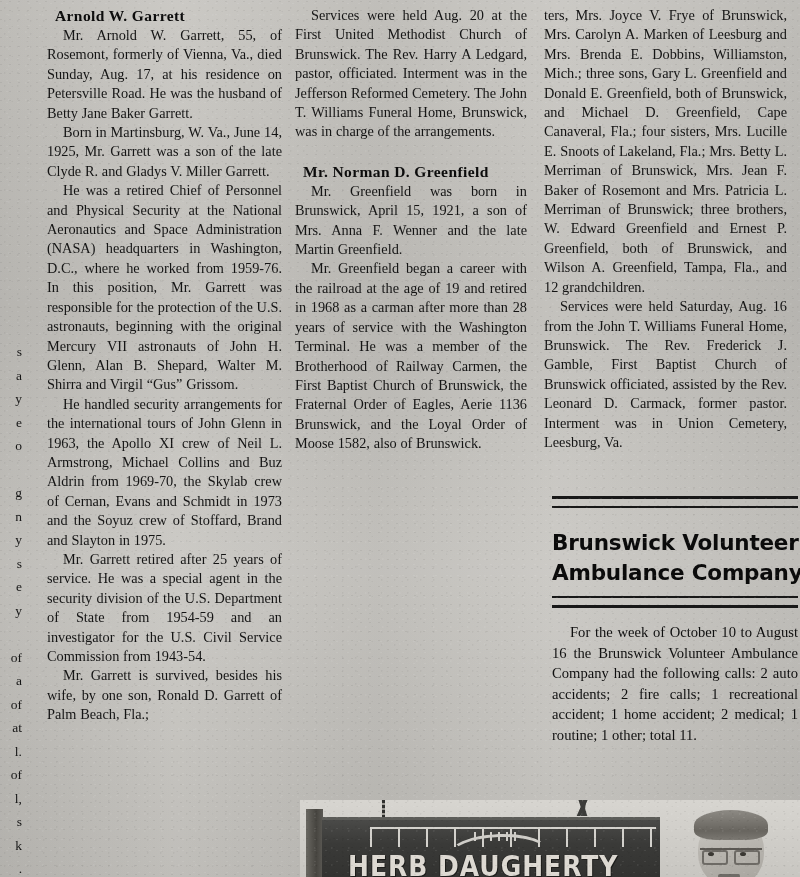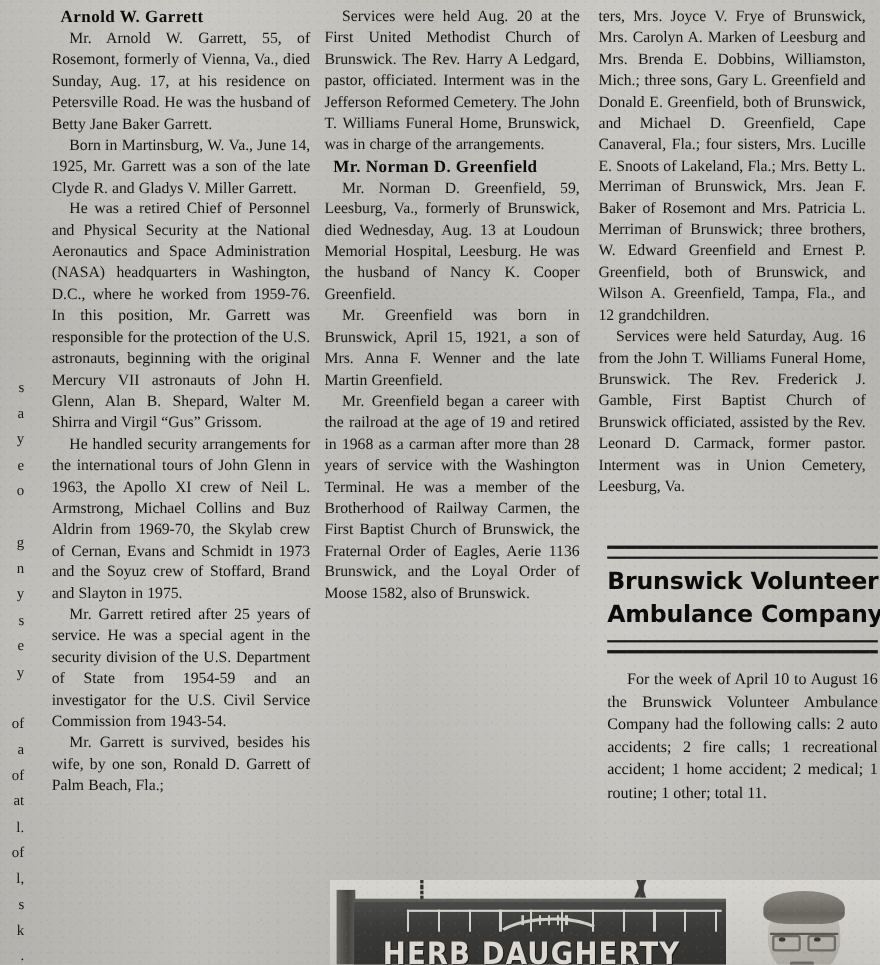--- a/index.html
+++ b/index.html
@@ -97,21 +97,21 @@
     border-top: 2px solid #181818;
     border-bottom: 3px solid #181818;
   }
   .amb-title {
     font-family: "DejaVu Sans", "Liberation Sans", sans-serif;
     font-weight: bold;
     font-size: 21.5px;
     line-height: 30px;
     letter-spacing: -0.2px;
     color: #0b0b0b;
-    padding: 6px 0 8px 0;
+    padding: 20px 0 8px 0;
   }
   .amb-title div { white-space: nowrap; }
   p.amb-body {
     margin: 14px 0 0 0;
     font-size: 14.6px;
     line-height: 20.5px;
     text-align: justify;
     text-indent: 18px;
     color: #0f0f0f;
     font-family: "Liberation Serif", "DejaVu Serif", serif;
@@ -305,39 +305,38 @@
     <p class="body">Mr. Arnold W. Garrett, 55, of Rosemont, formerly of Vienna, Va., died Sunday, Aug. 17, at his residence on Petersville Road. He was the husband of Betty Jane Baker Garrett.</p>
     <p class="body">Born in Martinsburg, W. Va., June 14, 1925, Mr. Garrett was a son of the late Clyde R. and Gladys V. Miller Garrett.</p>
     <p class="body">He was a retired Chief of Personnel and Physical Security at the National Aeronautics and Space Administration (NASA) headquarters in Washington, D.C., where he worked from 1959-76. In this position, Mr. Garrett was responsible for the protection of the U.S. astronauts, beginning with the original Mercury VII astronauts of John H. Glenn, Alan B. Shepard, Walter M. Shirra and Virgil “Gus” Grissom.</p>
     <p class="body">He handled security arrangements for the international tours of John Glenn in 1963, the Apollo XI crew of Neil L. Armstrong, Michael Collins and Buz Aldrin from 1969-70, the Skylab crew of Cernan, Evans and Schmidt in 1973 and the Soyuz crew of Stoffard, Brand and Slayton in 1975.</p>
     <p class="body">Mr. Garrett retired after 25 years of service. He was a special agent in the security division of the U.S. Department of State from 1954-59 and an investigator for the U.S. Civil Service Commission from 1943-54.</p>
     <p class="body">Mr. Garrett is survived, besides his wife, by one son, Ronald D. Garrett of Palm Beach, Fla.;</p>
   </div>
 
   <div class="col col2">
     <p class="body">Services were held Aug. 20 at the First United Methodist Church of Brunswick. The Rev. Harry A Ledgard, pastor, officiated. Interment was in the Jefferson Reformed Cemetery. The John T. Williams Funeral Home, Brunswick, was in charge of the arrangements.</p>
-    <div class="obit-head" style="">Mr. Norman D. Greenfield</div>
-    <p class="body">Mr. Norman D. Greenfield, 59, Leesburg, Va., formerly of Brunswick, died Wednesday, Aug. 13 at Loudoun Memorial Hospital, Leesburg. He was the husband of Nancy K. Cooper Greenfield.</p>
+    <div class="obit-head" style="margin-top:20px">Mr. Norman D. Greenfield</div>
     <p class="body">Mr. Greenfield was born in Brunswick, April 15, 1921, a son of Mrs. Anna F. Wenner and the late Martin Greenfield.</p>
     <p class="body">Mr. Greenfield began a career with the railroad at the age of 19 and retired in 1968 as a carman after more than 28 years of service with the Washington Terminal. He was a member of the Brotherhood of Railway Carmen, the First Baptist Church of Brunswick, the Fraternal Order of Eagles, Aerie 1136 Brunswick, and the Loyal Order of Moose 1582, also of Brunswick.</p>
   </div>
 
   <div class="col col3">
     <p class="body" style="text-indent:0">ters, Mrs. Joyce V. Frye of Brunswick, Mrs. Carolyn A. Marken of Leesburg and Mrs. Brenda E. Dobbins, Williamston, Mich.; three sons, Gary L. Greenfield and Donald E. Greenfield, both of Brunswick, and Michael D. Greenfield, Cape Canaveral, Fla.; four sisters, Mrs. Lucille E. Snoots of Lakeland, Fla.; Mrs. Betty L. Merriman of Brunswick, Mrs. Jean F. Baker of Rosemont and Mrs. Patricia L. Merriman of Brunswick; three brothers, W. Edward Greenfield and Ernest P. Greenfield, both of Brunswick, and Wilson A. Greenfield, Tampa, Fla., and 12 grandchildren.</p>
     <p class="body">Services were held Saturday, Aug. 16 from the John T. Williams Funeral Home, Brunswick. The Rev. Frederick J. Gamble, First Baptist Church of Brunswick officiated, assisted by the Rev. Leonard D. Carmack, former pastor. Interment was in Union Cemetery, Leesburg, Va.</p>
   </div>
 
   <div class="amb-block">
     <div class="rule-double"></div>
     <div class="amb-title">
       <div>Brunswick Volunteer</div>
       <div>Ambulance Company</div>
     </div>
     <div class="rule-double bottom"></div>
-    <p class="amb-body">For the week of April 10 to August 16 the Brunswick Volunteer Ambulance Company had the following calls: 2 auto accidents; 2 fire calls; 1 recreational accident; 1 home accident; 2 medical; 1 routine; 1 other; total 11.</p>
+    <p class="amb-body">For the week of October 10 to August 16 the Brunswick Volunteer Ambulance Company had the following calls: 2 auto accidents; 2 fire calls; 1 recreational accident; 1 home accident; 2 medical; 1 routine; 1 other; total 11.</p>
   </div>
 
   <div class="photo">
     <div class="ph-sky"></div>
     <div class="sign-post"></div>
     <div class="chain"></div>
     <div class="hook"></div>
     <div class="branch"></div>
     <div class="sign">
       <div class="ticks"></div>

